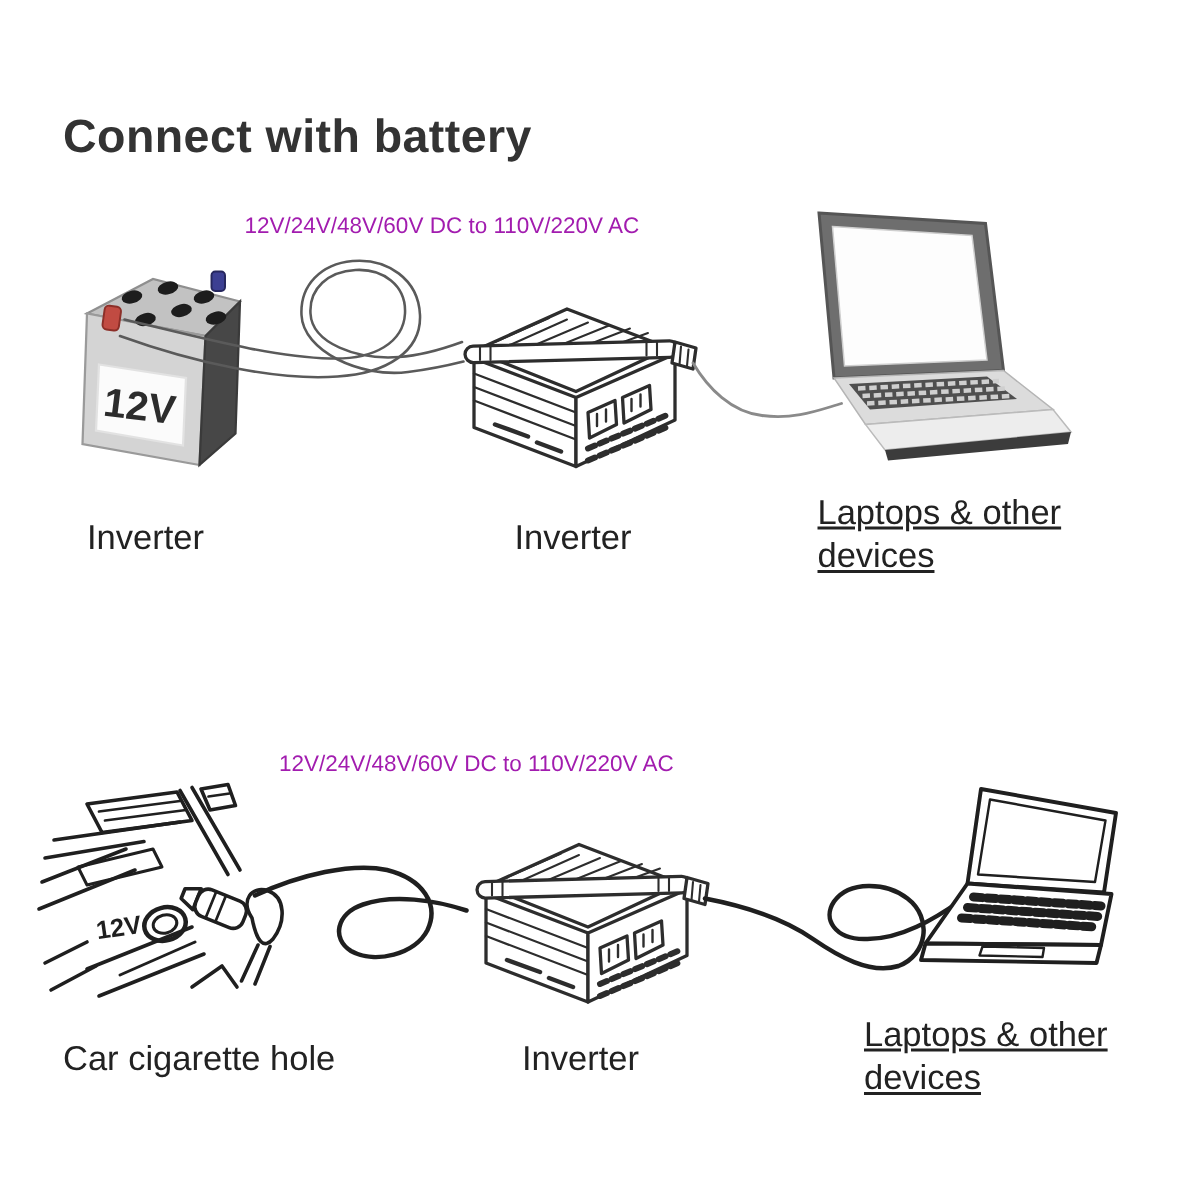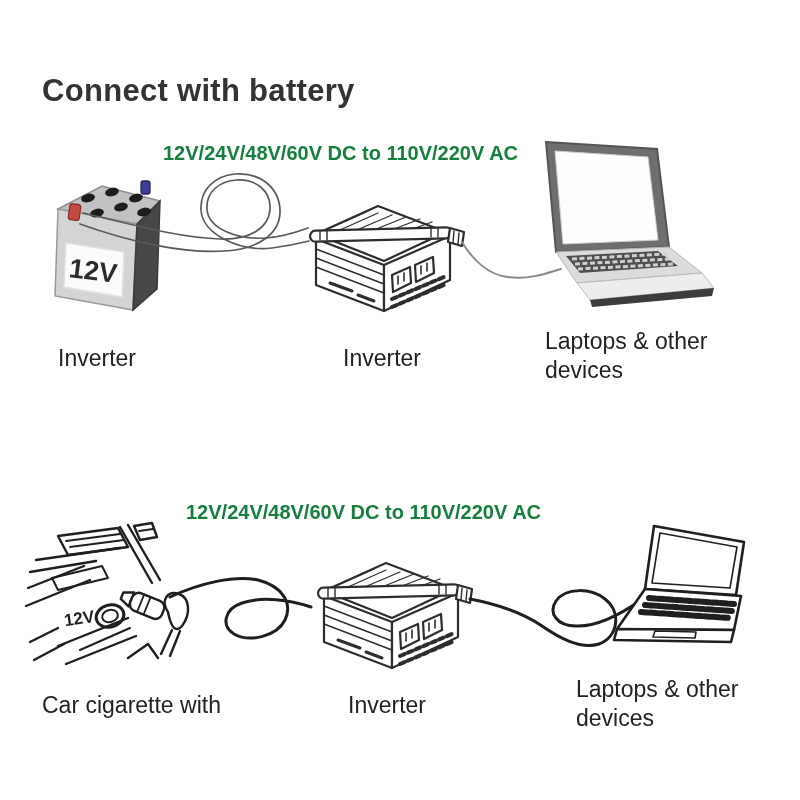--- a/index.html
+++ b/index.html
@@ -1,21 +1,21 @@
 <!DOCTYPE html>
 <html><head>
 <meta charset="utf-8">
 <style>
   html,body{margin:0;padding:0;background:#ffffff;}
   .page{position:relative;width:800px;height:800px;background:#ffffff;overflow:hidden;
         font-family:"Liberation Sans", sans-serif;color:#222;border-radius:16px;}
   .title{position:absolute;font-size:31px;font-weight:600;color:#333;letter-spacing:.3px;white-space:nowrap;}
-  .conv{position:absolute;font-size:20px;font-weight:700;color:#15803d;white-space:nowrap;}
+  .conv{position:absolute;font-size:15px;font-weight:400;color:#a21caf;white-space:nowrap;}
   .lbl{position:absolute;font-size:23px;color:#222;line-height:29px;}
-  .lbl.wrap{width:185px;}
+  .lbl.wrap{width:185px;text-decoration:underline;}
   svg{position:absolute;left:0;display:block;}
 </style>
 </head>
 <body>
 
 <div class="page">
 
   <div class="title" style="left:42px;top:73px;">Connect with battery</div>
 
   <div class="conv" style="left:163px;top:142px;">12V/24V/48V/60V DC to 110V/220V AC</div>
@@ -145,17 +145,17 @@
       <g stroke="#1f1f1f" stroke-width="6" stroke-dasharray="6 3" fill="none">
         <path d="M649,598 L734,604"></path>
         <path d="M645,605 L732,611"></path>
         <path d="M641,612 L730,618"></path>
       </g>
       <polygon points="617,629 734,630 731,642 614,640"></polygon>
       <polygon points="655,631 696,632 695,638 653,637" stroke-width="1.6"></polygon>
     </g>
   </svg>
 
-  <div class="lbl" style="left:42px;top:691px;">Car cigarette with</div>
+  <div class="lbl" style="left:42px;top:691px;">Car cigarette hole</div>
   <div class="lbl" style="left:348px;top:691px;">Inverter</div>
   <div class="lbl wrap" style="left:576px;top:675px;">Laptops &amp; other devices</div>
 
 </div>
 
 </body></html>

